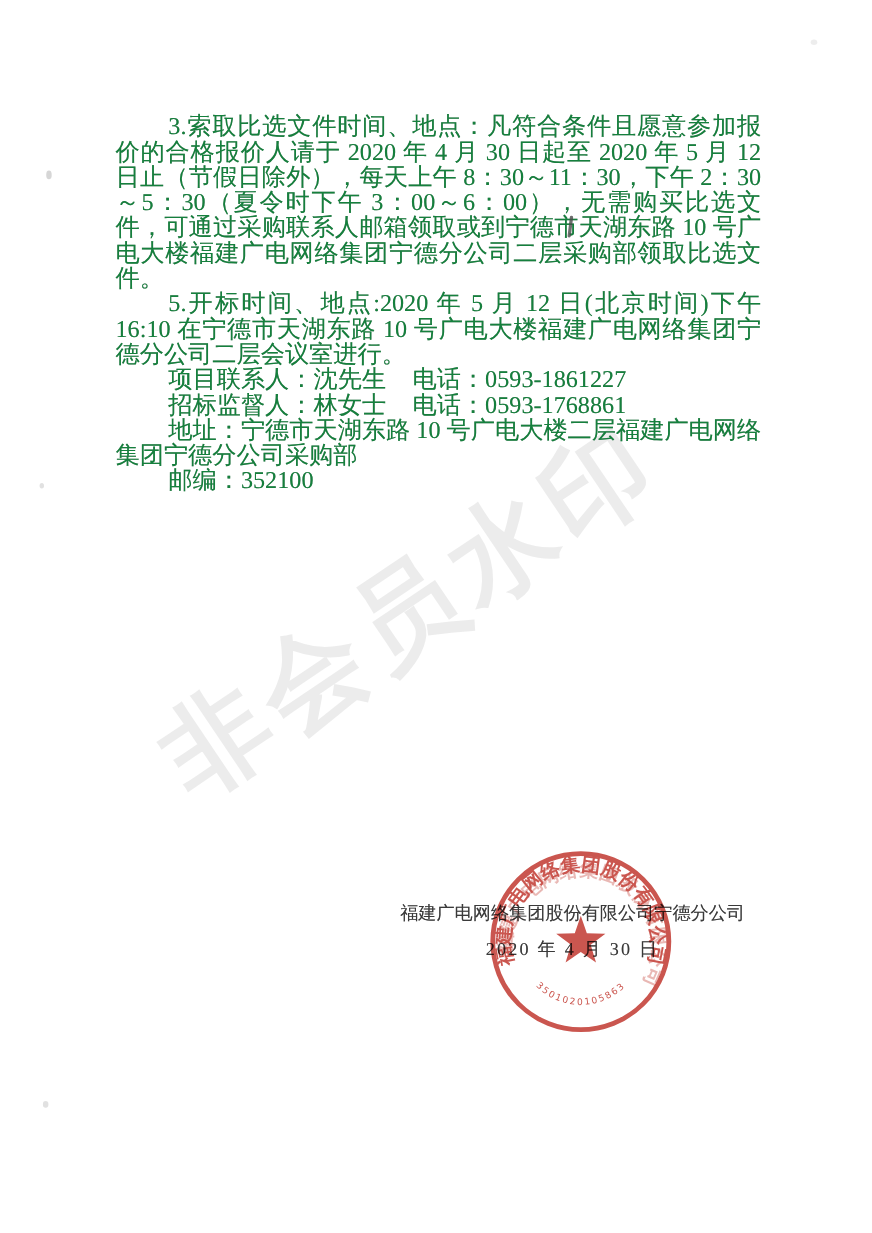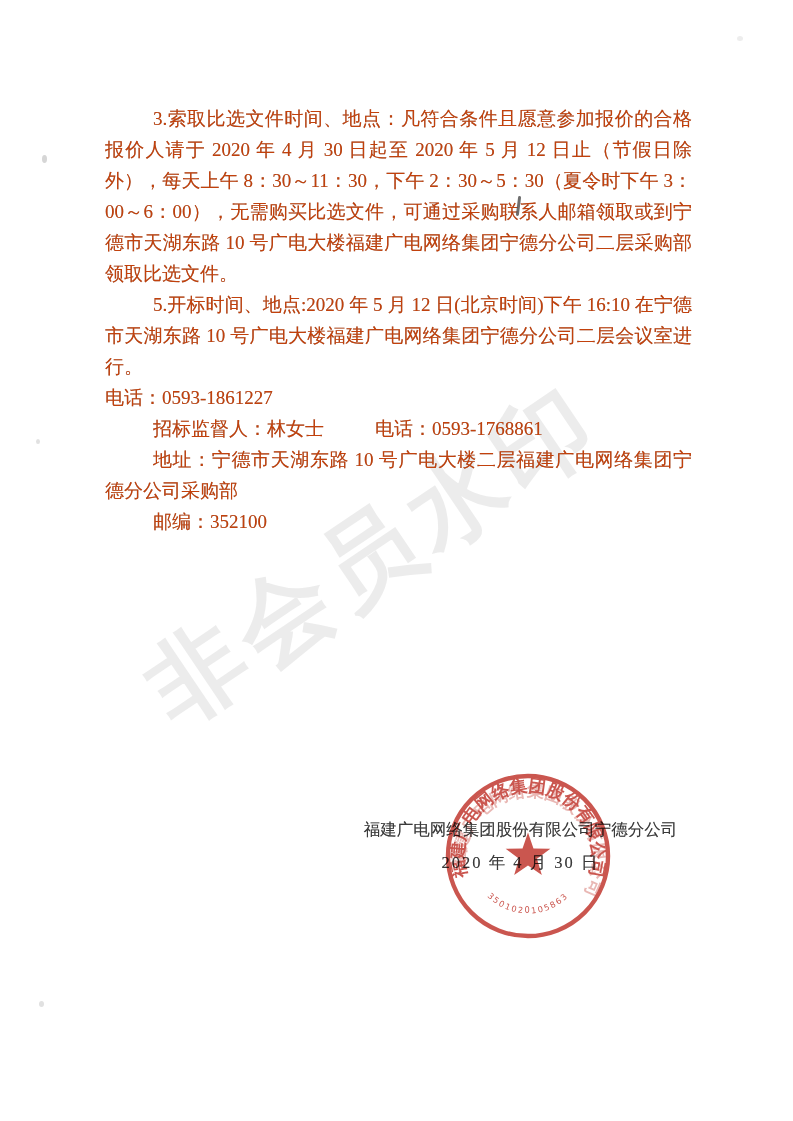--- a/index.html
+++ b/index.html
@@ -23,23 +23,23 @@
     white-space:nowrap;
     color:rgba(95,95,95,0.12);
     z-index:1;
     pointer-events:none;
   }
   
   .content{
     position:absolute;
     left:105px;top:103px;
     width:587px;
-    font-size:19px;
-    line-height:31px;
-    color:#c2410c;
+    font-size:22px;
+    line-height:23px;
+    color:#15803d;
     text-align:justify;
     z-index:2;
     text-shadow:0 0 0.6px rgba(60,60,60,0.45);
   }
   .para{margin:0;text-indent:48px;}
   .contact-row{display:flex;}
   .c-label{padding-left:48px;flex:0 0 270px;box-sizing:border-box;}
   .c-phone{flex:1 1 auto;}
   
   .signature{
@@ -86,20 +86,21 @@
 
 <div class="page">
 
   <div class="watermark">非会员水印</div>
 
   <div class="content">
     <p class="para">3.索取比选文件时间、地点：凡符合条件且愿意参加报价的合格报价人请于 2020 年 4 月 30 日起至 2020 年 5 月 12 日止（节假日除外），每天上午 8：30～11：30，下午 2：30～5：30（夏令时下午 3：00～6：00），无需购买比选文件，可通过采购联系人邮箱领取或到宁德市天湖东路 10 号广电大楼福建广电网络集团宁德分公司二层采购部领取比选文件。</p>
     <p class="para">5.开标时间、地点:2020 年 5 月 12 日(北京时间)下午 16:10 在宁德市天湖东路 10 号广电大楼福建广电网络集团宁德分公司二层会议室进行。</p>
 
     <div class="contact-row">
+      <span class="c-label">项目联系人：沈先生</span>
       <span class="c-phone">电话：0593-1861227</span>
     </div>
     <div class="contact-row">
       <span class="c-label">招标监督人：林女士</span>
       <span class="c-phone">电话：0593-1768861</span>
     </div>
 
     <p class="para">地址：宁德市天湖东路 10 号广电大楼二层福建广电网络集团宁德分公司采购部</p>
     <p class="para">邮编：352100</p>
   </div>

